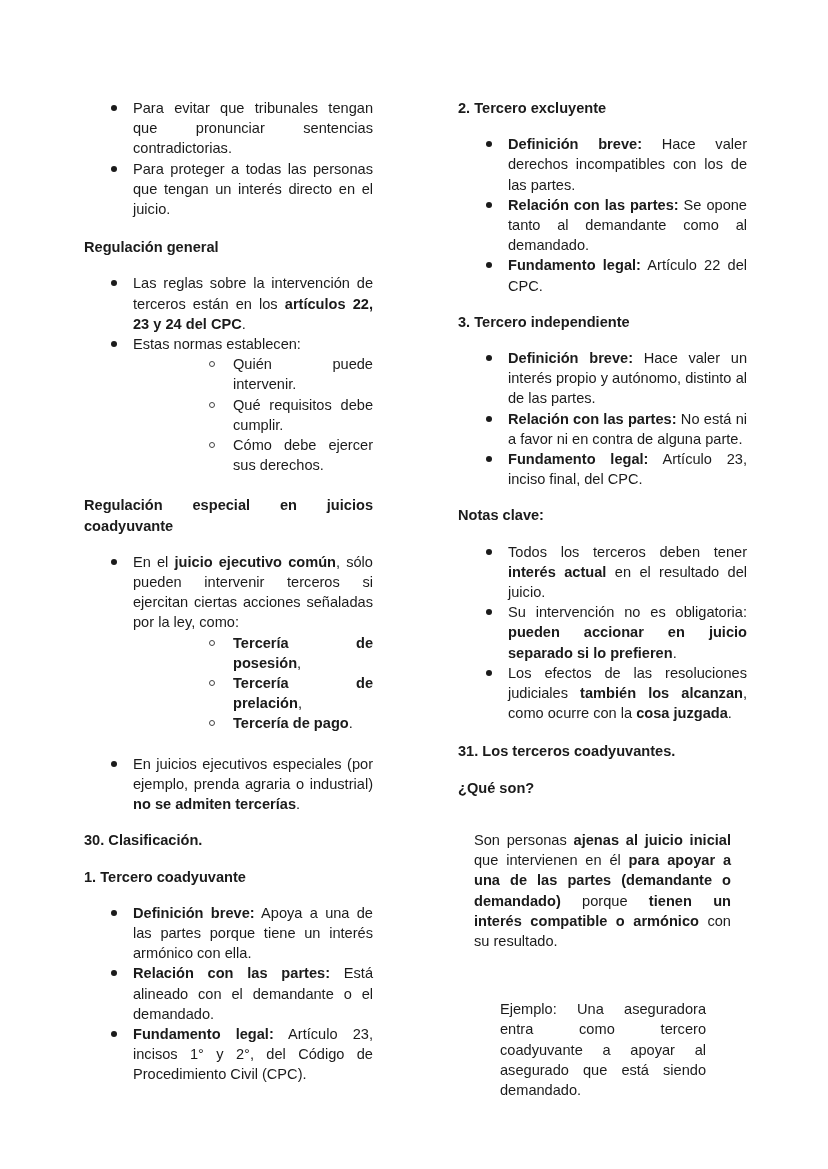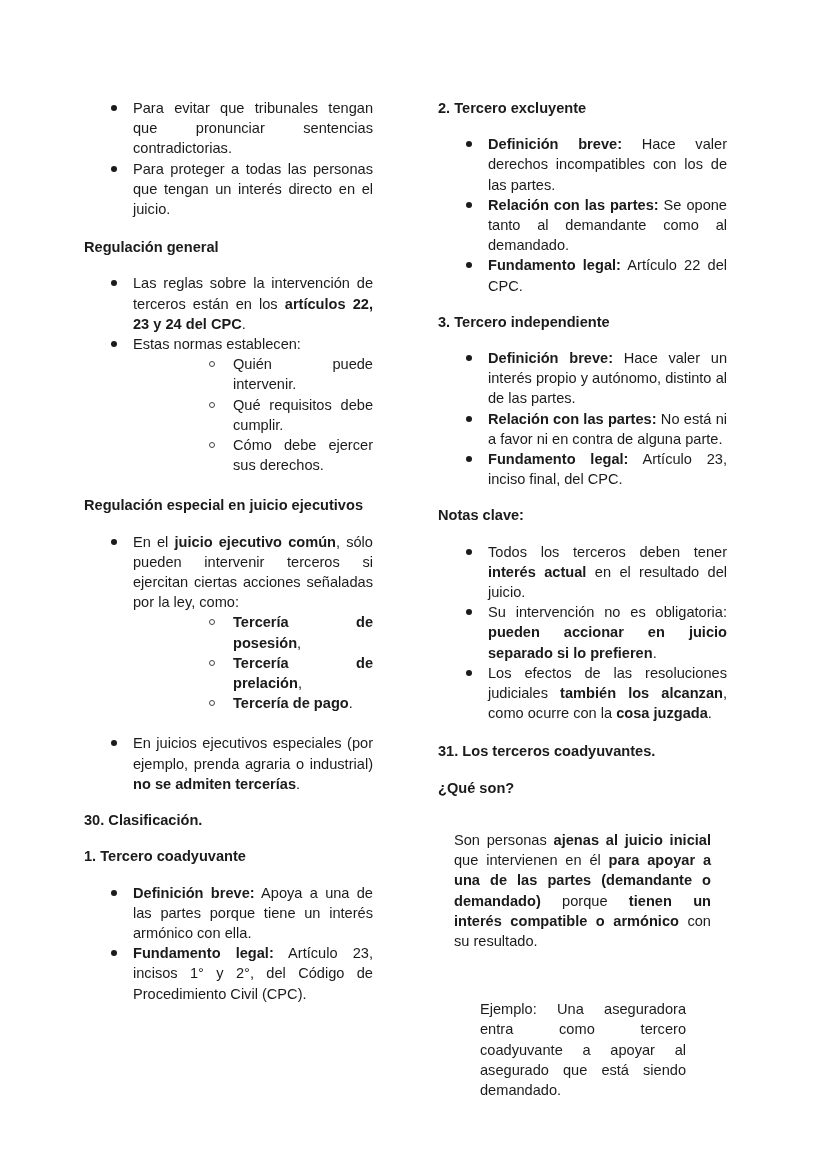--- a/index.html
+++ b/index.html
@@ -3,21 +3,21 @@
 <meta charset="utf-8">
 <style>
   html, body { margin: 0; padding: 0; background: #ffffff; }
   body {
     width: 828px; height: 1169px; position: relative; overflow: hidden;
     font-family: "Liberation Sans", sans-serif;
     color: #1b1b1b; font-size: 14.6px; line-height: 20.2px;
   }
   .col { position: absolute; top: 98px; }
   .col-left { left: 84px; width: 289px; }
-  .col-right { left: 438px; width: 289px; }
+  .col-right { left: 458px; width: 289px; }
   p { margin: 16px; text-align: justify; }
   .h { font-weight: bold; margin: 0; }
   .u { text-underline-offset: 2px; }
   ul { margin: 0; padding: 0; list-style: none; }
   li { position: relative; text-align: justify; }
   ul.l1 > li { padding-left: 49px; }
   ul.l1 > li::before {
     content: ""; position: absolute; left: 27px; top: 7px;
     width: 6px; height: 6px; border-radius: 50%; background: #1b1b1b;
   }
@@ -51,21 +51,21 @@
     <li><span>Las reglas sobre la intervención de terceros están en los </span><b>artículos 22, 23 y 24 del CPC</b><span>.</span></li>
     <li><span>Estas normas establecen:</span>
       <ul class="l2">
         <li><span>Quién puede intervenir.</span></li>
         <li><span>Qué requisitos debe cumplir.</span></li>
         <li><span>Cómo debe ejercer sus derechos.</span></li>
       </ul>
     </li>
   </ul>
   <div class="gap20"></div>
-  <p class="h" style="text-align: justify; text-align-last: auto;"><span>Regulación especial en juicio ejecutivos</span></p>
+  <p class="h" style="text-align: justify; text-align-last: auto;"><span>Regulación especial en juicios coadyuvante</span></p>
   <div class="gap16"></div>
   <ul class="l1">
     <li><span>En el </span><b>juicio ejecutivo común</b><span>, sólo pueden intervenir terceros si ejercitan ciertas acciones señaladas por la ley, como:</span>
       <ul class="l2">
         <li><b>Tercería de posesión</b><span>,</span></li>
         <li><b>Tercería de prelación</b><span>,</span></li>
         <li><b>Tercería de pago</b><span>.</span></li>
       </ul>
     </li>
   </ul>
@@ -73,20 +73,21 @@
   <ul class="l1">
     <li><span>En juicios ejecutivos especiales (por ejemplo, prenda agraria o industrial) </span><b>no se admiten tercerías</b><span>.</span></li>
   </ul>
   <div class="gap16"></div>
   <p class="h u">30. Clasificación.</p>
   <div class="gap16"></div>
   <p class="h">1. Tercero coadyuvante</p>
   <div class="gap16"></div>
   <ul class="l1">
     <li><b>Definición breve:</b><span> Apoya a una de las partes porque tiene un interés armónico con ella.</span></li>
+    <li><b>Relación con las partes:</b><span> Está alineado con el demandante o el demandado.</span></li>
     <li><b>Fundamento legal:</b><span> Artículo 23, incisos 1° y 2°, del Código de Procedimiento Civil (CPC).</span></li>
   </ul>
 </div>
 
 <div class="col col-right">
   <p class="h">2. Tercero excluyente</p>
   <div class="gap16"></div>
   <ul class="l1">
     <li><b>Definición breve:</b><span> Hace valer derechos incompatibles con los de las partes.</span></li>
     <li><b>Relación con las partes:</b><span> Se opone tanto al demandante como al demandado.</span></li>

